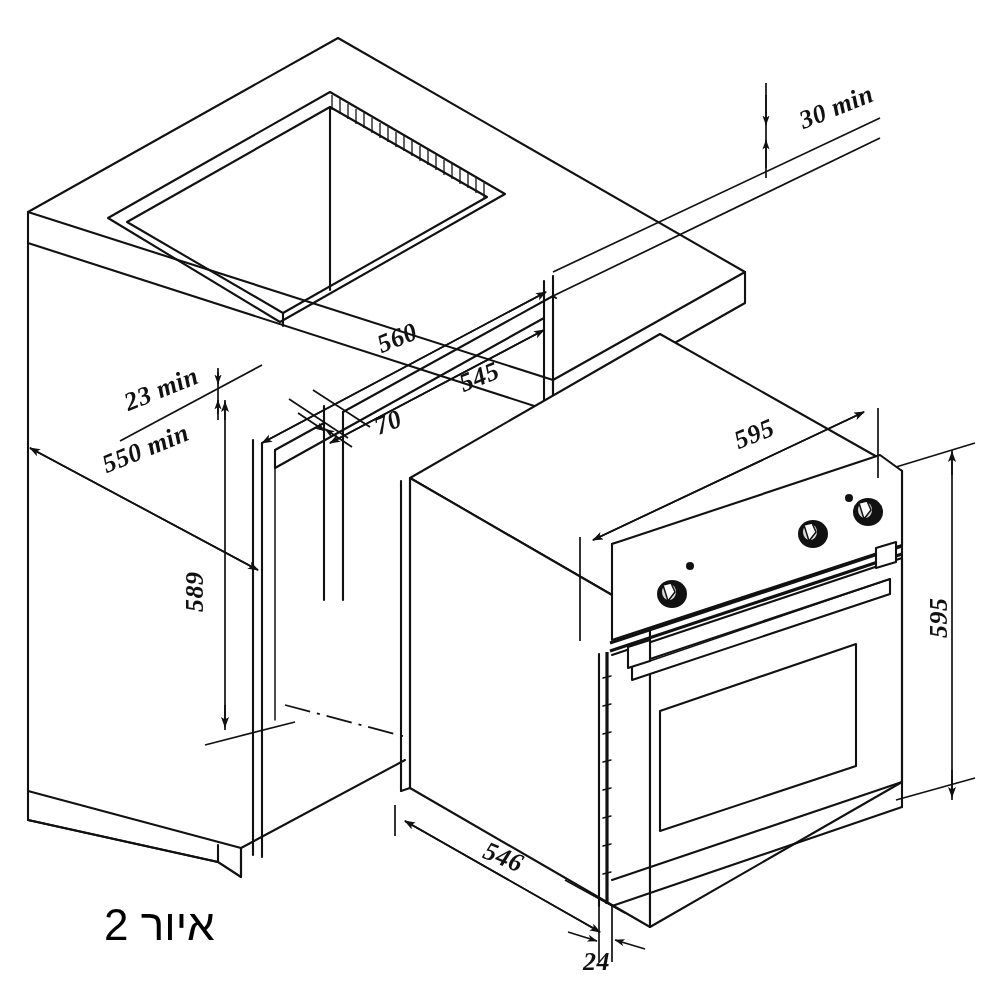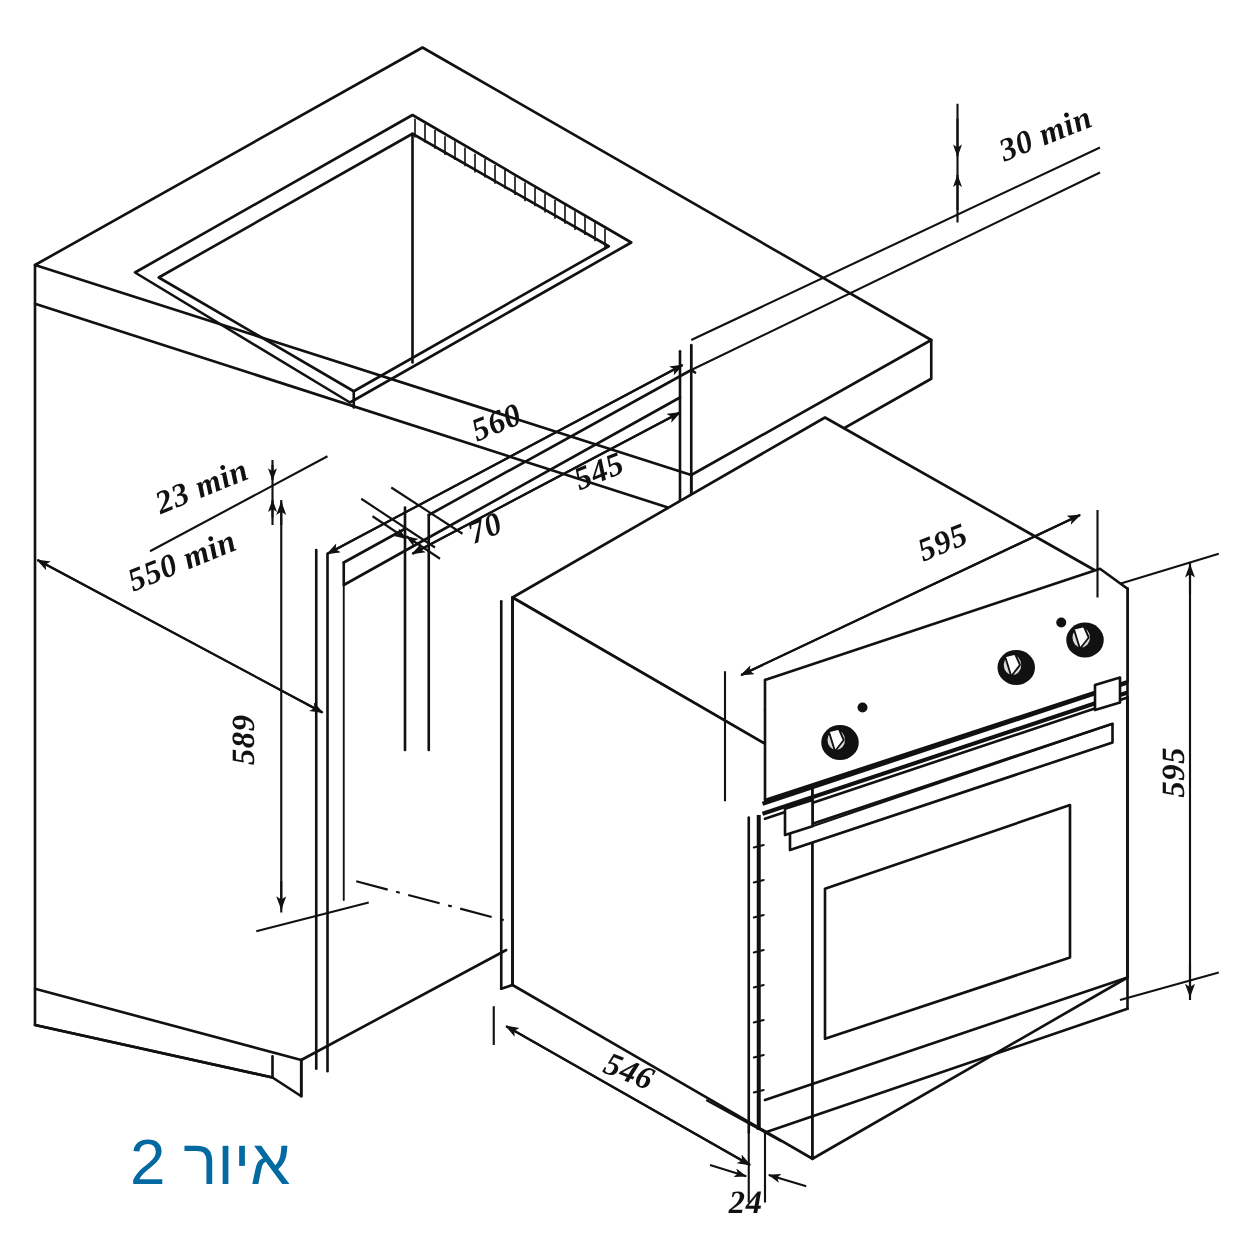--- a/index.html
+++ b/index.html
@@ -45,22 +45,22 @@
     color: #111111;
     white-space: nowrap;
     letter-spacing: 0.5px;
     transform-origin: 0 0;
     user-select: none;
   }
   .lbl-dim { font-size: 26px; font-style: italic; }
   .caption {
     position: absolute;
     font-family: "Liberation Sans", sans-serif;
-    font-size: 51px;
-    color: #0369a1;
+    font-size: 44px;
+    color: #000000;
     direction: rtl;
     white-space: nowrap;
     user-select: none;
   }
 </style>
 </head>
 <body>
 
 <div id="stage">
 

